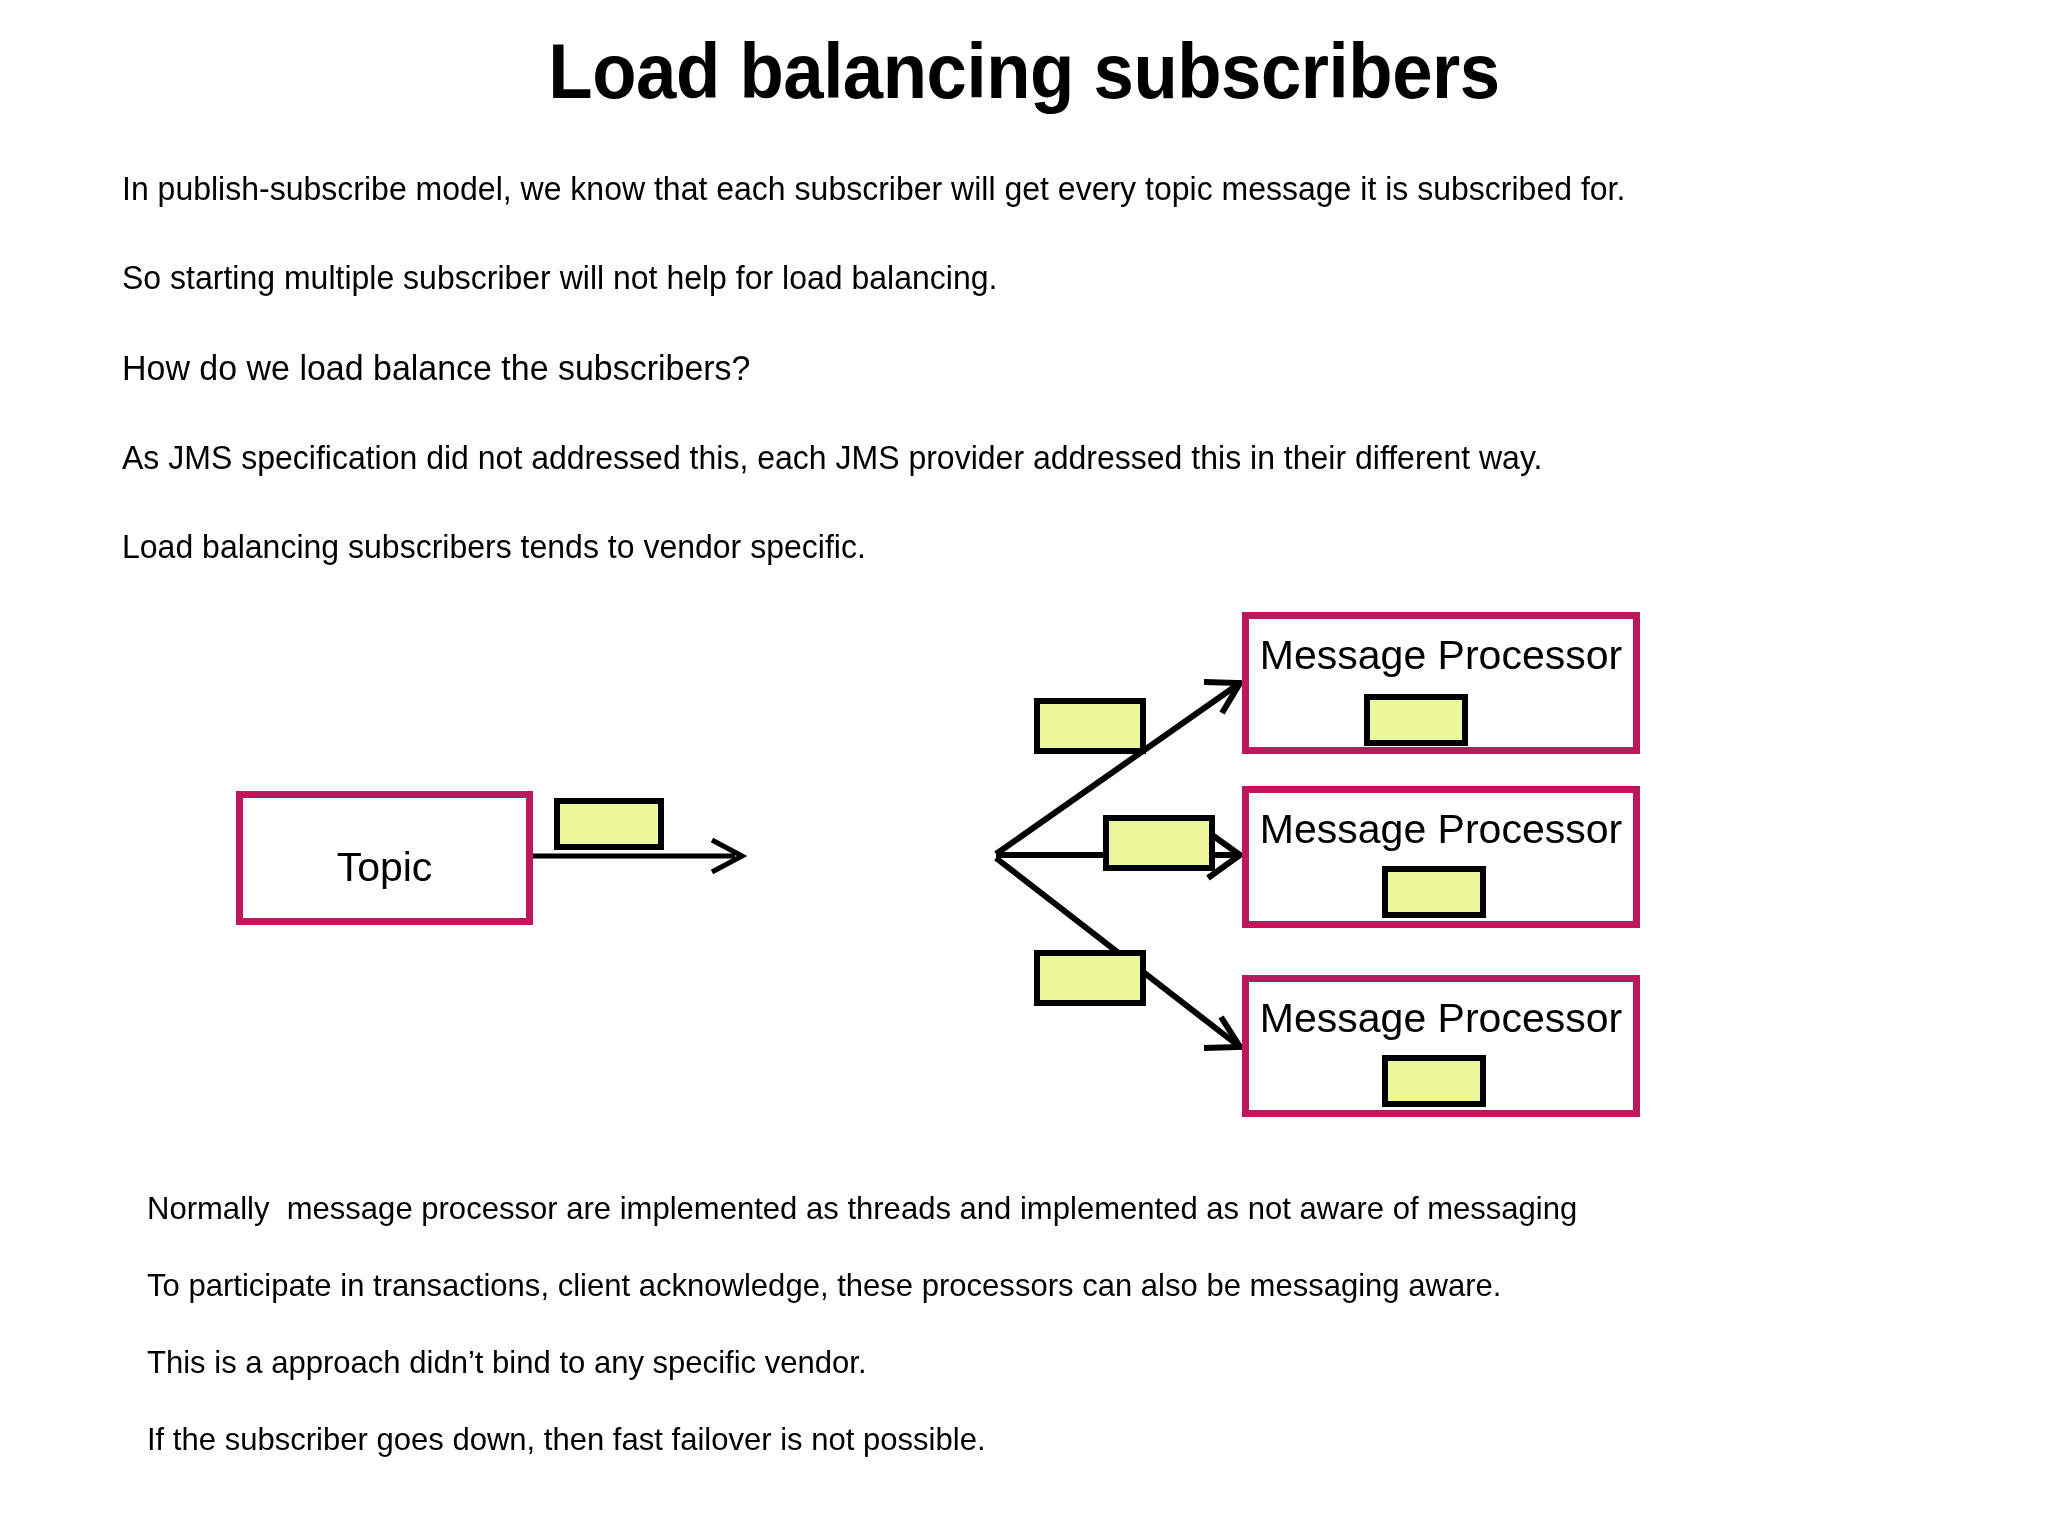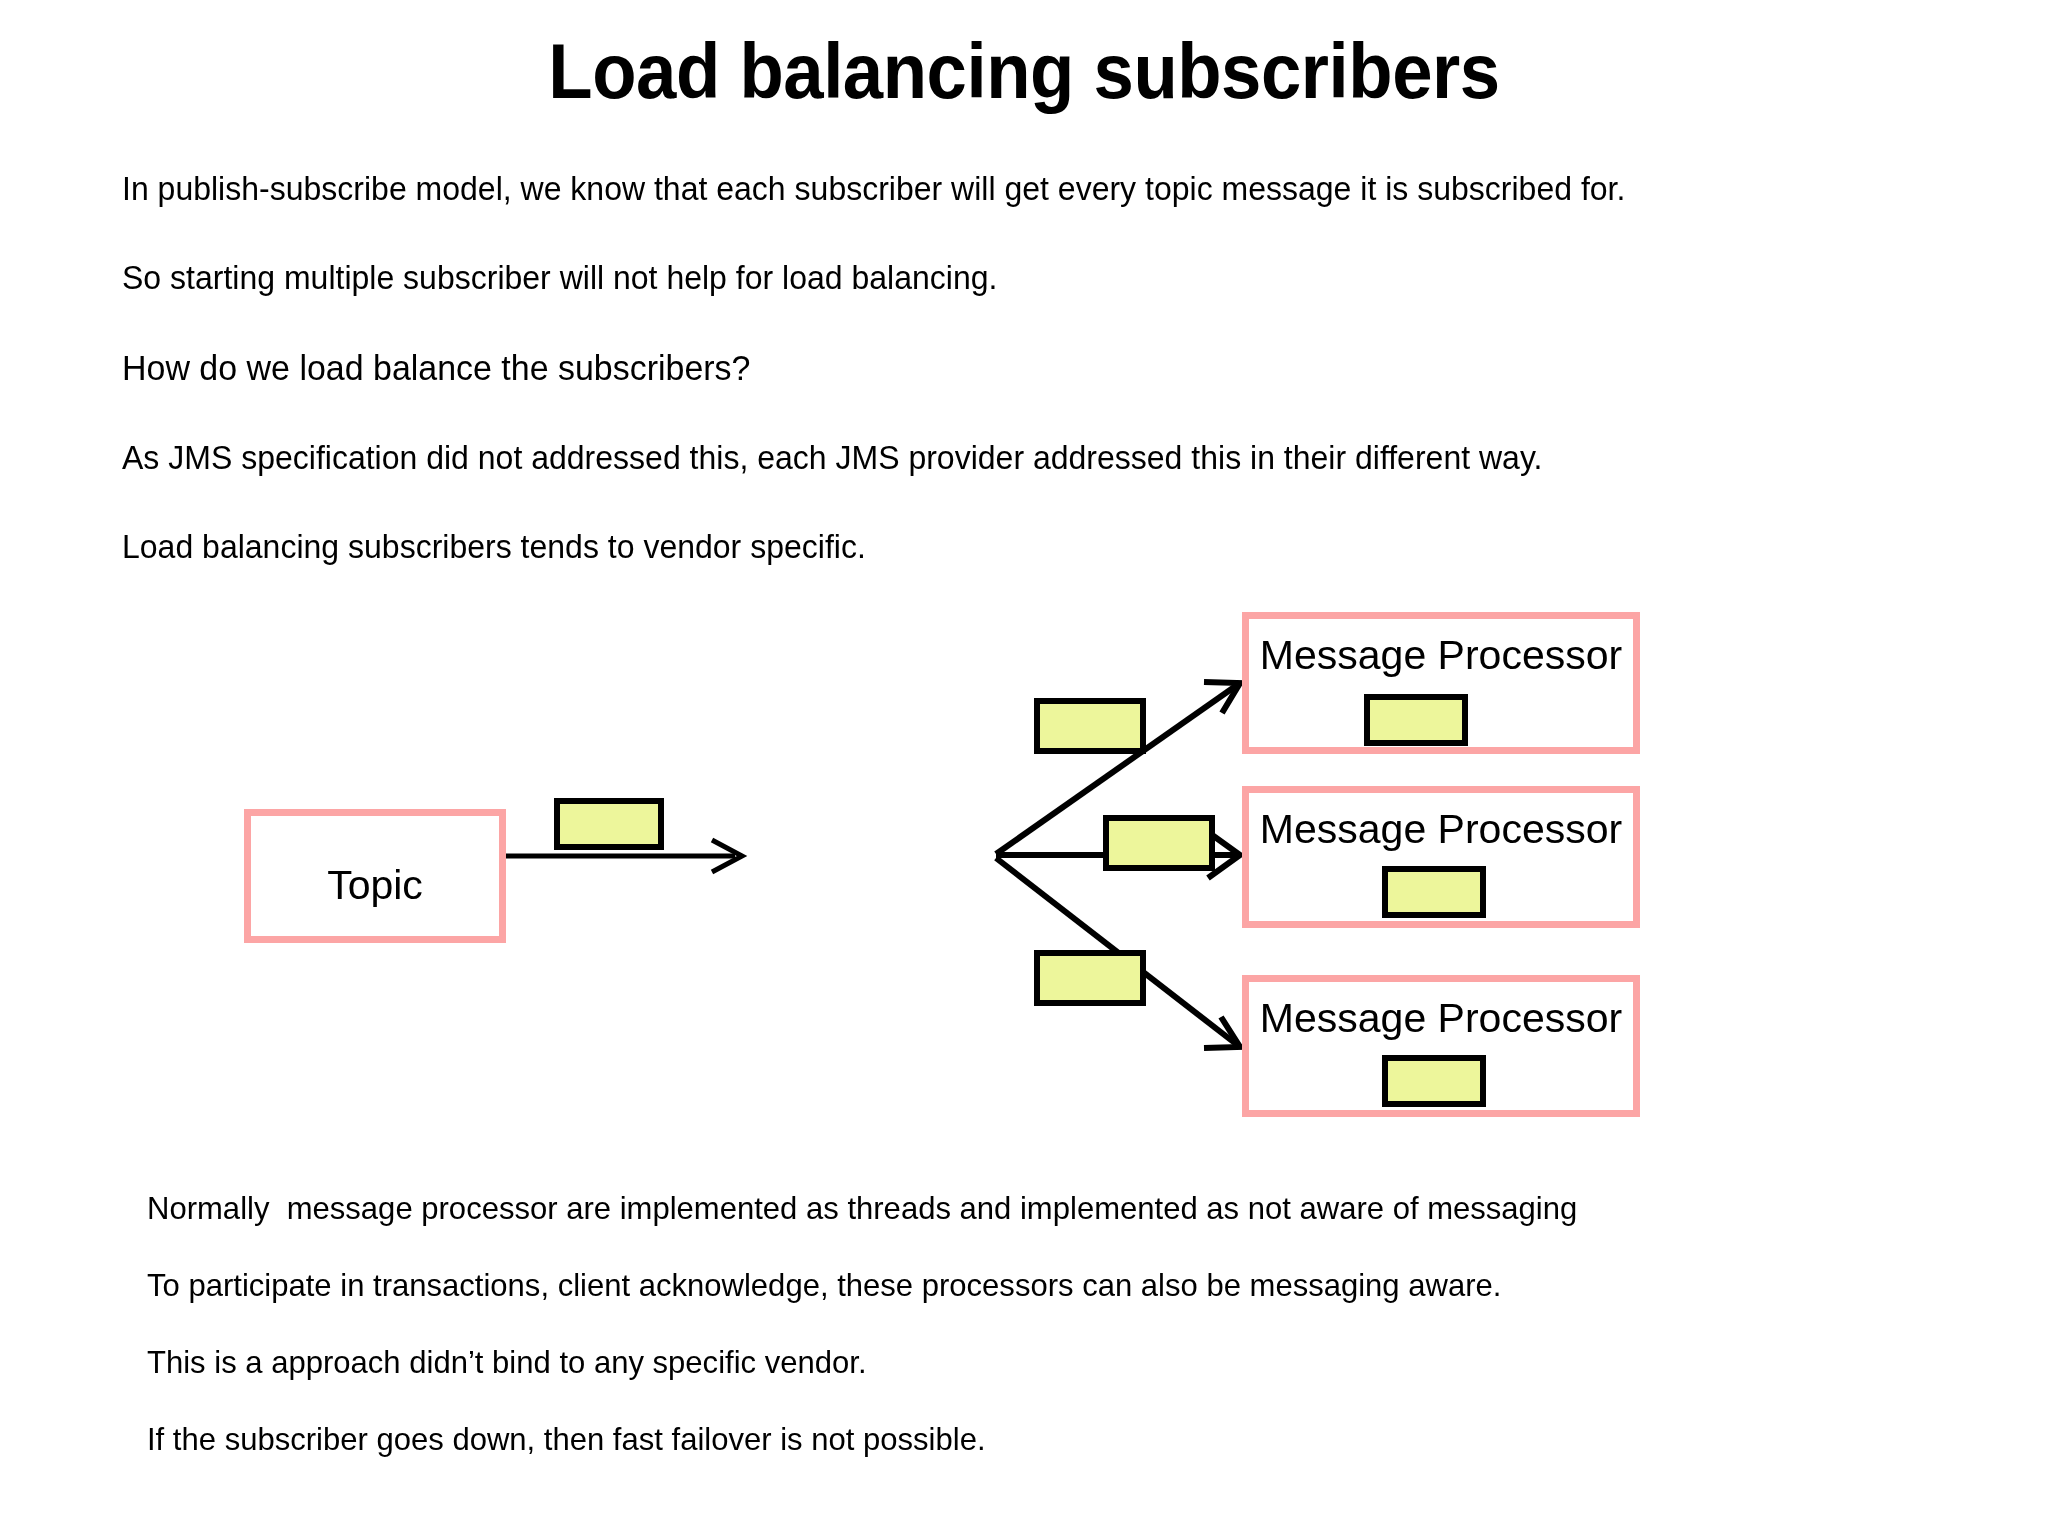--- a/index.html
+++ b/index.html
@@ -71,33 +71,33 @@
     height: 1536px;
     pointer-events: none;
   }
   .diagram svg {
     display: block;
   }
 
   .node-box {
     position: absolute;
     background: #ffffff;
-    border: 7px solid #fca5a5;
+    border: 7px solid #be185d;
     box-sizing: border-box;
   }
   .node-label {
     position: absolute;
     width: 100%;
     text-align: center;
     font-size: 41px;
     line-height: 1.0;
     white-space: nowrap;
     color: #000000;
   }
-  .node-box.topic   { left: 244px; top: 791px; width: 262px; height: 134px; margin-top: 18px; }
+  .node-box.topic   { left: 236px; top: 791px; width: 297px; height: 134px; }
   .node-box.topic .node-label   { top: 49px; }
 
   .node-box.subscriber { left: 742px; top: 784px; width: 252px; height: 143px; }
   .node-box.subscriber .node-label { top: 52px; }
 
   .node-box.proc {
     left: 1242px;
     width: 398px;
     height: 142px;
   }

